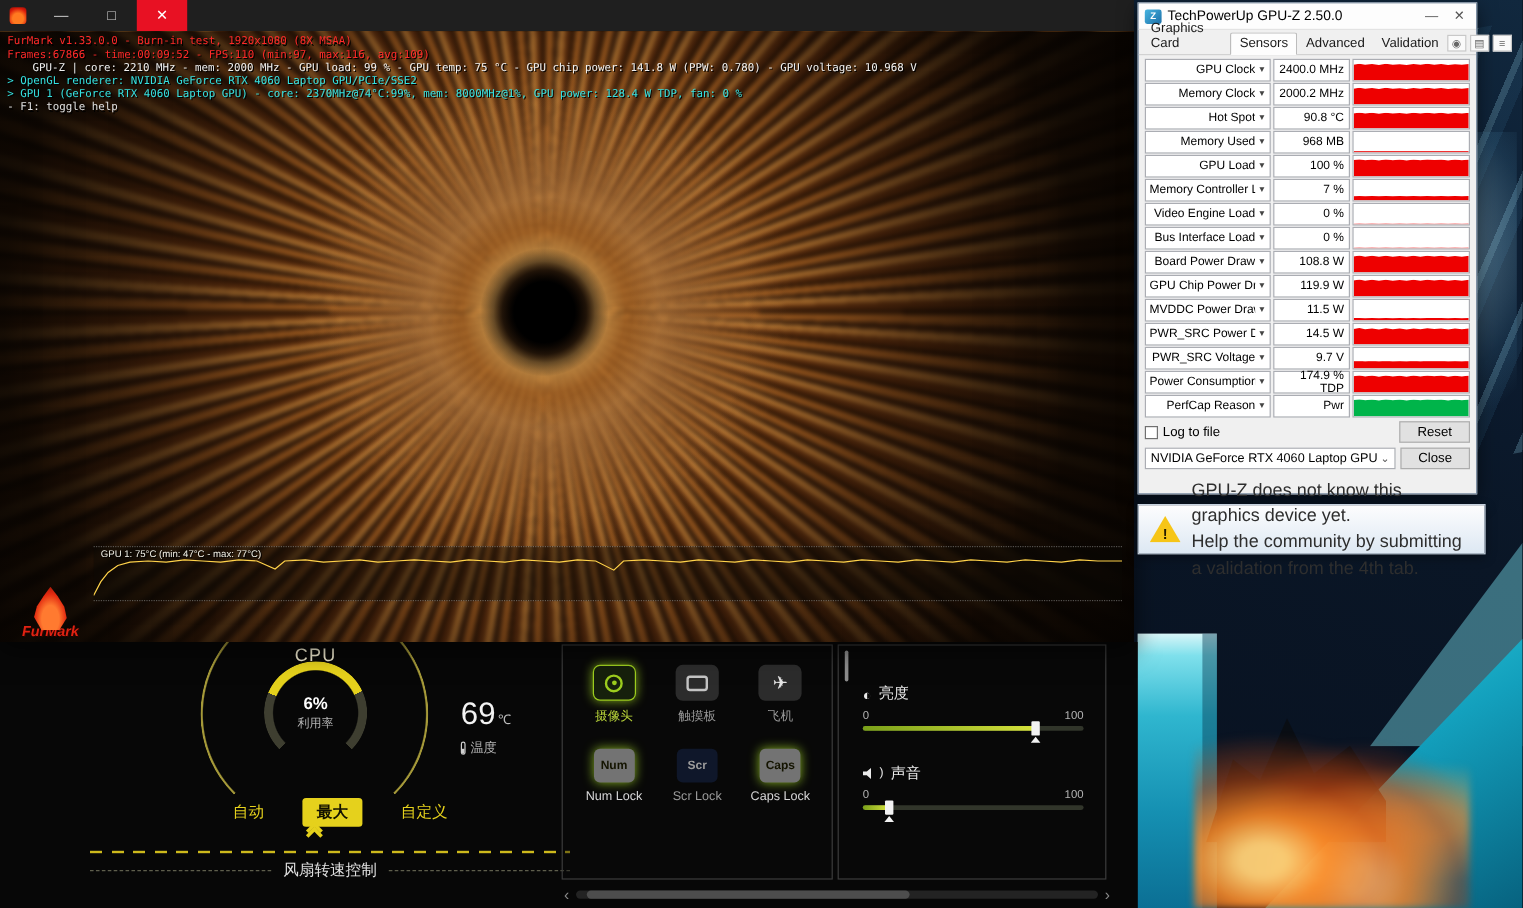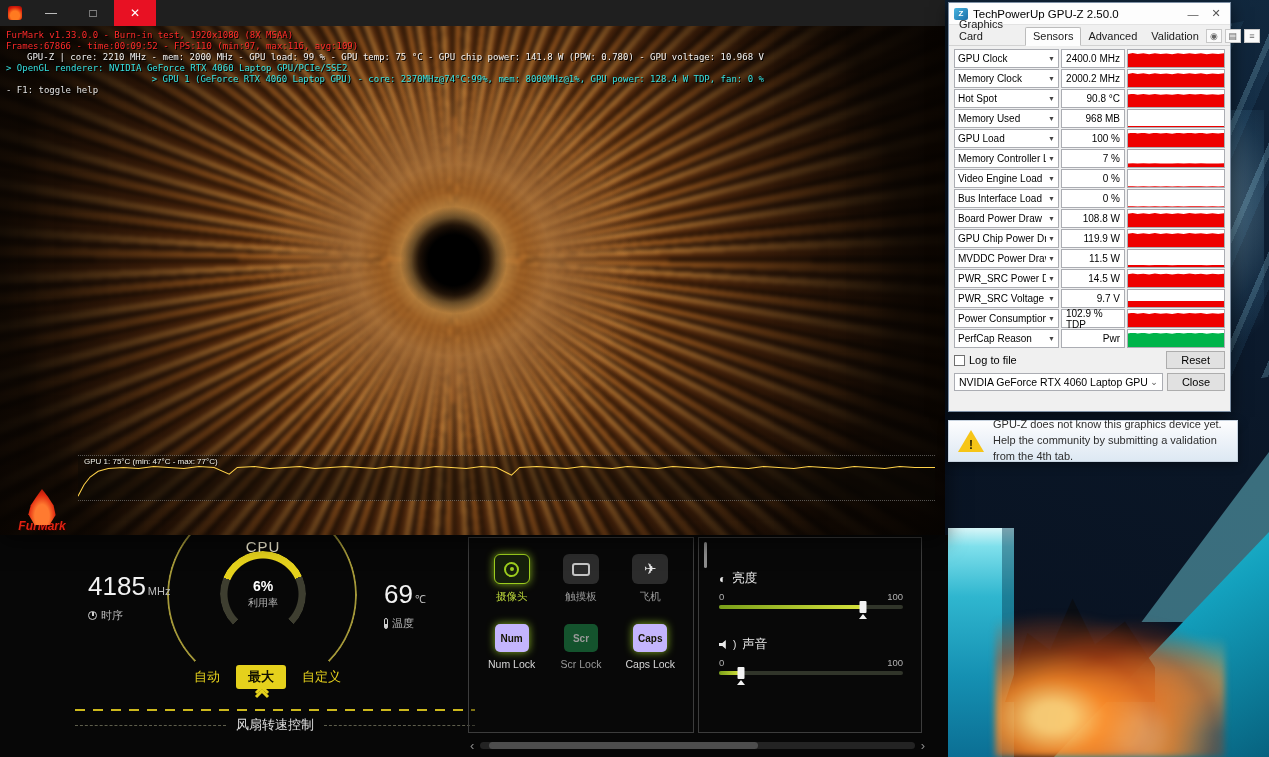--- a/index.html
+++ b/index.html
@@ -84,38 +84,38 @@
   .gauge-cap { font-size:10px; color:#b5b5b5; margin-top:2px; }
   .cc-freq { position:absolute; left:28px; top:36px; }
   .cc-temp { position:absolute; left:288px; top:44px;margin-left:36px; }
   .big-num { font-size:26px; color:#f2f2f2; font-weight:400; }
   .unit { font-size:11px; color:#bdbdbd; margin-left:2px; }
   .cap-row { margin-top:6px; font-size:11px; color:#b5b5b5; display:flex; align-items:center; gap:4px; }
   .icon-clock { width:9px; height:9px; border:1.5px solid #cfcfcf; border-radius:50%; position:relative; }
   .icon-clock::after { content:""; position:absolute; left:3px; top:0; width:1.5px; height:4px; background:#cfcfcf; }
   .icon-thermo { width:4px; height:11px; border:1px solid #cfcfcf; border-radius:2px; position:relative; }
   .icon-thermo::after { content:""; position:absolute; left:0; bottom:0; width:100%; height:4px; background:#cfcfcf; }
-  .cc-modes { position:absolute; left:130px; top:130px; display:flex; align-items:center; gap:12px; font-size:13px; }
+  .cc-modes { position:absolute; left:130px; top:130px; display:flex; align-items:center; gap:28px; font-size:13px; }
   .mode { color:#e5d11c; padding:3px 4px; }
   .mode.active { background:#e5d11c; color:#111000; padding:3px 12px; border-radius:3px; font-weight:bold; }
   .cc-chev { position:absolute; left:197px; top:158px; }
   .chev { width:10px; height:10px; border-left:3px solid #e5d11c; border-bottom:3px solid #e5d11c; transform:rotate(135deg); margin-top:-6px; }
   .cc-dashline { position:absolute; left:15px; top:174px; width:400px; height:2px;
     background:repeating-linear-gradient(90deg,#cdb91c 0 10px, transparent 10px 18px); }
   .cc-fanrow { position:absolute; left:15px; top:181px; width:400px; display:flex; align-items:center; gap:10px; }
   .cc-fanrow .dash { flex:1; border-top:1px dashed #5e5e4c; }
   .cc-fanlabel { font-size:13px; color:#e0e0e0; }
 
   .cc-panel { position:absolute; top:2px; height:196px; border:1px solid #3c3c3c; background:rgba(10,10,10,.4); }
   .cc-panel1 { left:468px; width:226px; display:grid; grid-template-columns:repeat(3,1fr); padding:16px 8px 0; row-gap:20px; justify-items:center; align-content:start; }
   .tog { display:flex; flex-direction:column; align-items:center; gap:6px; }
   .tog-box { width:36px; height:30px; border-radius:6px; display:flex; align-items:center; justify-content:center; background:#2c2c2c; }
   .tog-box.on { background:#16200c; border:1px solid #9ccc1e; box-shadow:0 0 9px rgba(150,200,30,.85); }
-  .tog-key { width:34px; height:28px; border-radius:5px; display:flex; align-items:center; justify-content:center; font-size:10px; font-weight:bold; background:#14532d; color:#9a9a9a; }
-  .tog-key.on { background:#c4b5fd; color:#141400; box-shadow:0 0 9px rgba(160,210,40,.85); }
+  .tog-key { width:34px; height:28px; border-radius:5px; display:flex; align-items:center; justify-content:center; font-size:10px; font-weight:bold; background:#0f172a; color:#9a9a9a; }
+  .tog-key.on { background:#737373; color:#141400; box-shadow:0 0 9px rgba(160,210,40,.85); }
   .tog-label { font-size:10.5px; color:#9a9a9a; }
   .tog-label.on { color:#b9d53a; }
   .tog-label.lit { color:#d6d6d6; }
   .icon-cam { width:15px; height:15px; border:2px solid #9ccc1e; border-radius:50%; position:relative; }
   .icon-cam::after { content:""; position:absolute; left:3.5px; top:3.5px; width:4px; height:4px; border-radius:50%; background:#9ccc1e; }
   .icon-pad { width:18px; height:13px; border:2px solid #c4c4c4; border-radius:3px; }
   .icon-air { font-size:15px; color:#e6e6e6; }
 
   .cc-panel2 { left:698px; width:224px; }
   .v-scroll { position:absolute; left:5px; top:4px; width:3px; height:26px; background:#8d8d8d; border-radius:2px; }
@@ -141,21 +141,21 @@
     box-shadow:0 5px 16px rgba(0,0,0,.55); font-size:11px; color:#000; }
   .gz-titlebar { height:22px; background:#fdfdfd; display:flex; align-items:center; padding:0 5px; gap:5px; border-bottom:1px solid #e3e3e3; }
   .gz-appicon { width:14px; height:12px; border-radius:2px; background:linear-gradient(135deg,#46b4e0,#1c6fa8); display:flex; align-items:center; justify-content:center; color:#fff; font-size:8px; font-weight:bold; }
   .gz-title { flex:1; font-size:11.5px; }
   .gz-sys { width:18px; text-align:center; color:#555; font-size:11px; }
   .gz-tabs { display:flex; align-items:flex-end; height:21px; padding:0 3px; border-bottom:1px solid #d2d2d2; }
   .gz-tab { padding:2px 7px 3px; font-size:11px; color:#1a1a1a; }
   .gz-tab.active { background:#fdfdfd; border:1px solid #bcbcbc; border-bottom:1px solid #fdfdfd; border-radius:2px 2px 0 0; margin-bottom:-1px;margin-left:15px; }
   .gz-tools { margin-left:auto; display:flex; gap:3px; padding-bottom:2px; color:#666; }
   .gz-tool { width:16px; height:14px; border:1px solid #c8c8c8; background:#fafafa; font-size:9px; display:flex; align-items:center; justify-content:center; }
-  .gz-rows { padding:3px 5px 0; }
+  .gz-rows { padding:3px 5px 0;text-align:right; }
   .gz-row { display:flex; height:19px; margin-bottom:1px; }
   .gz-labelbox { width:105px; background:#fff; border:1px solid #abadb3; display:flex; align-items:center; padding:0 3px; font-size:10px; }
   .gz-labeltext { flex:1; white-space:nowrap; overflow:hidden; }
   .gz-caret { font-size:7px; color:#444; margin-left:2px; }
   .gz-valuebox { width:64px; margin-left:2px; background:#fff; border:1px solid #abadb3; display:flex; align-items:center; justify-content:flex-end; padding:0 4px; font-size:10px; }
   .gz-barbox { flex:1; margin-left:2px; background:#fff; border:1px solid #abadb3; position:relative; overflow:hidden; }
   .gz-fill { position:absolute; left:0; bottom:0; width:100%;
     clip-path:polygon(0 6%,5% 0,10% 7%,16% 2%,22% 8%,28% 1%,34% 7%,40% 3%,46% 8%,52% 2%,58% 7%,64% 1%,70% 6%,76% 2%,82% 8%,88% 3%,94% 7%,100% 2%,100% 100%,0 100%); }
   .gz-foot1 { display:flex; align-items:center; padding:2px 5px 0; }
   .gz-check { width:11px; height:11px; border:1px solid #707070; background:#fff; margin-right:4px; }
@@ -163,21 +163,21 @@
   .gz-reset { margin-left:auto; }
   .gz-foot2 { display:flex; gap:4px; padding:4px 5px; }
   .gz-select { flex:1; background:#fff; border:1px solid #abadb3; display:flex; align-items:center; padding:1px 4px; font-size:10.5px; }
   .gz-select .dd { margin-left:auto; color:#555; font-size:9px; }
 
   
   .notice { position:absolute; left:948px; top:420px; width:290px; height:42px; display:flex; align-items:center; gap:9px; padding:0 9px;
     background:linear-gradient(180deg,#fdfdfe,#dde8f3); border:1px solid #c6d2df; box-shadow:0 3px 9px rgba(0,0,0,.4); }
   .warn-tri { width:26px; height:22px; flex:0 0 auto; background:#f6c517; clip-path:polygon(50% 0,100% 100%,0 100%);
     display:flex; align-items:flex-end; justify-content:center; font-weight:bold; font-size:12px; color:#221a00; }
-  .notice-text { font-size:11px; color:#2e2e2e; line-height:1.45; }
+  .notice-text { font-size:15px; color:#2e2e2e; line-height:1.45; }
 </style>
 </head>
 <body>
 
 <div class="wallpaper">
   <div class="wp-beams"></div>
   <div class="wp-glow"></div>
   <div class="wp-cyan-col"></div>
   <div class="wp-teal-tri2"></div>
   <div class="wp-teal-tri"></div>
@@ -186,27 +186,20 @@
 </div>
 
 <div class="ccenter">
   <div class="cc-cpu">
     <div class="ring-outer"></div>
     <div class="ring-inner"></div>
     <div class="cc-cpu-label">CPU</div>
     <div class="gauge-text">
       <div class="gauge-val">6%</div>
       <div class="gauge-cap">利用率</div>
-    </div>
-    <div class="cc-freq">
-      <span class="big-num">4185</span><span class="unit">MHz</span>
-      <div class="cap-row">
-          <span class="icon-clock"></span>
-          <span>时序</span>
-        </div>
     </div>
     <div class="cc-temp">
       <span class="big-num">69</span><span class="unit">℃</span>
       <div class="cap-row">
           <span class="icon-thermo"></span>
           <span>温度</span>
         </div>
     </div>
     <div class="cc-modes">
       <span class="mode">自动</span>
@@ -313,21 +306,21 @@
     <div class="fur-streaks"></div>
     <div class="fur-tiles"></div>
     <div class="fur-glow"></div>
     <div class="fur-shade"></div>
 
     <div class="fm-overlay">
       <div style="color: rgb(255, 42, 42);">FurMark v1.33.0.0 - Burn-in test, 1920x1080 (8X MSAA)</div>
       <div style="color: rgb(255, 42, 42);">Frames:67866 - time:00:09:52 - FPS:110 (min:97, max:116, avg:109)</div>
       <div style="color: rgb(240, 240, 240); margin-left: 21px;">GPU-Z | core: 2210 MHz - mem: 2000 MHz - GPU load: 99 % - GPU temp: 75 °C - GPU chip power: 141.8 W (PPW: 0.780) - GPU voltage: 10.968 V</div>
       <div style="color: rgb(53, 224, 224);">&gt; OpenGL renderer: NVIDIA GeForce RTX 4060 Laptop GPU/PCIe/SSE2</div>
-      <div style="color: rgb(53, 224, 224); text-align: right;">&gt; GPU 1 (GeForce RTX 4060 Laptop GPU) - core: 2370MHz@74°C:99%, mem: 8000MHz@1%, GPU power: 128.4 W TDP, fan: 0 %</div>
+      <div style="color: rgb(53, 224, 224);">&gt; GPU 1 (GeForce RTX 4060 Laptop GPU) - core: 2370MHz@74°C:99%, mem: 8000MHz@1%, GPU power: 128.4 W TDP, fan: 0 %</div>
       <div style="color: rgb(224, 224, 224);">- F1: toggle help</div>
     </div>
 
     <div class="fm-graph">
       <div class="fm-graph-label">GPU 1: 75°C (min: 47°C - max: 77°C)</div>
       <svg viewBox="0 0 850 46" preserveAspectRatio="none">
         <polyline fill="none" stroke="#ffd24a" stroke-width="1" points="0,42 6,30 12,22 20,16 30,13 45,12 60,13 75,11 90,12 105,13 120,11 135,12 150,19 158,12 175,11 190,13 205,12 220,11 235,13 250,12 265,11 280,12 295,13 310,11 325,12 340,13 355,11 370,12 385,13 400,11 415,12 430,20 438,12 455,11 470,12 485,13 500,11 515,12 530,13 545,11 560,12 575,13 590,11 605,12 620,13 635,11 650,12 665,13 680,11 695,12 710,13 725,11 740,12 755,13 770,11 785,12 800,13 815,11 830,12 850,12"></polyline>
       </svg>
     </div>
 
@@ -486,21 +479,21 @@
       <div class="gz-valuebox">9.7 V</div>
       <div class="gz-barbox">
           <div class="gz-fill" style="height: 38%; background: rgb(238, 0, 0);"></div>
         </div>
     </div>
     <div class="gz-row">
       <div class="gz-labelbox">
           <span class="gz-labeltext">Power Consumption (%)</span>
           <span class="gz-caret">▼</span>
         </div>
-      <div class="gz-valuebox">102.9 % TDP</div>
+      <div class="gz-valuebox">174.9 % TDP</div>
       <div class="gz-barbox">
           <div class="gz-fill" style="height: 84%; background: rgb(238, 0, 0);"></div>
         </div>
     </div>
     <div class="gz-row">
       <div class="gz-labelbox">
           <span class="gz-labeltext">PerfCap Reason</span>
           <span class="gz-caret">▼</span>
         </div>
       <div class="gz-valuebox">Pwr</div>

